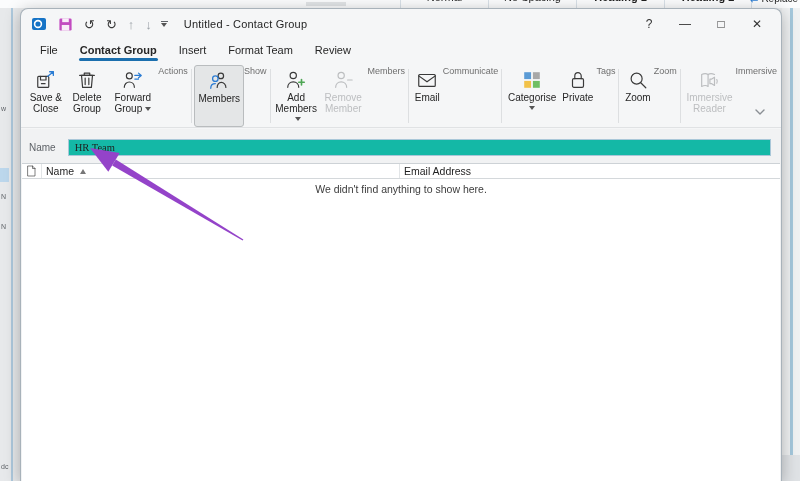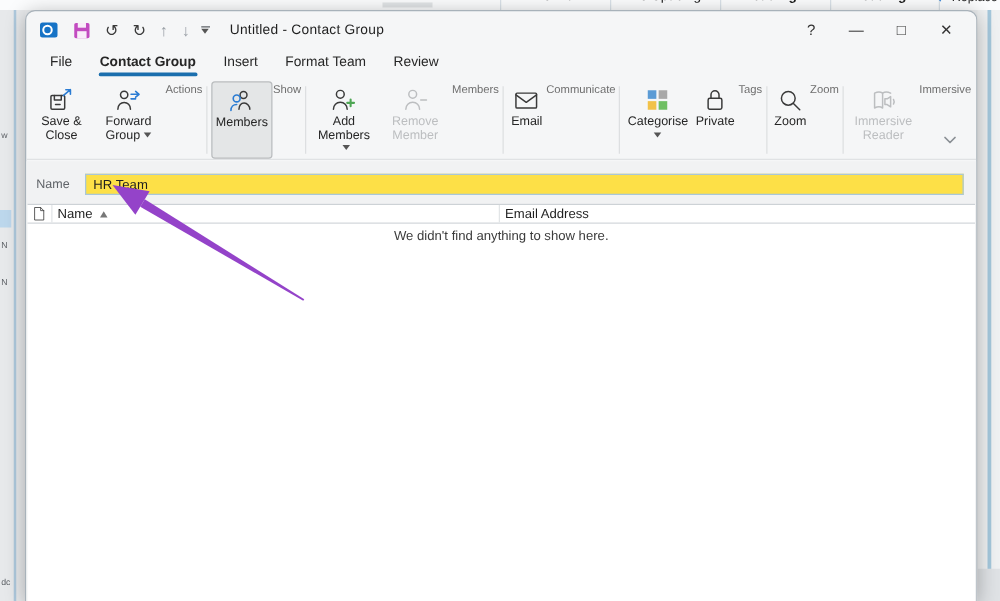--- a/index.html
+++ b/index.html
@@ -58,21 +58,21 @@
 
   svg.ico { display:block; }
   .ico .dk { stroke:#3a3a3a; fill:none; stroke-width:1.3; stroke-linecap:round; stroke-linejoin:round; }
   .ico .bl { stroke:#2b7cd3; fill:none; stroke-width:1.4; stroke-linecap:round; stroke-linejoin:round; }
   .ico .gr { stroke:#bcbec0; fill:none; stroke-width:1.3; stroke-linecap:round; stroke-linejoin:round; }
 
   
   .content { position:absolute; top:120px; left:0; right:0; bottom:0; background:#f1f2f3; }
   .namerow { display:flex; align-items:center; padding:10px 10px 6px 8px; gap:12px; }
   .namerow label { font-size:10px; color:#5f6368; }
-  .namerow input { flex:1; height:17px; border:1px solid #a9c7d8; background:#fde047; font-family:Liberation Sans, sans-serif;
+  .namerow input { flex:1; height:17px; border:1px solid #a9c7d8; background:#14b8a6; font-family:Liberation Serif, serif;
                    font-size:10.5px; color:#1f1f1f; padding:1px 6px; outline:none; }
   .listarea { position:absolute; top:34px; left:1px; right:1px; bottom:0; background:#fff; border-top:1px solid #cdd2d6; }
   .lheader { display:flex; height:15px; border-bottom:1px solid #d4d8db; font-size:10.5px; color:#1f1f1f; align-items:center; }
   .hcell { display:flex; align-items:center; height:100%; padding:0 4px; }
   .hicon { width:20px; border-right:1px solid #e2e5e7; justify-content:center; }
   .hname { width:358px; border-right:1px solid #e2e5e7; }
   .hemail { flex:1; }
   .sort-asc { display:inline-block; width:0; height:0; border-left:3.5px solid transparent; border-right:3.5px solid transparent; border-bottom:5px solid #777; margin-left:6px; }
   .emptymsg { text-align:center; font-size:10.5px; color:#3c3c3c; margin-top:4px; }
 
@@ -154,20 +154,27 @@
           <div class="rbtn">
             <svg class="ico" width="22" height="22" viewBox="0 0 24 24">
               <rect class="dk" x="3" y="8" width="12" height="12" rx="1"></rect>
               <path class="dk" d="M6 8v4h6V8M7 16h4"></path>
               <path class="bl" d="M14 8l6-5M16 3h4v4"></path>
             </svg>
             <span class="lbl">Save &amp; Close</span>
           </div>
           <div class="rbtn">
             <svg class="ico" width="22" height="22" viewBox="0 0 24 24">
+              <path class="dk" d="M6 7h12l-1.2 13H7.2z"></path>
+              <path class="dk" d="M4 7h16M9 7V4.5h6V7M10 10v7M14 10v7"></path>
+            </svg>
+            <span class="lbl">Delete Group</span>
+          </div>
+          <div class="rbtn">
+            <svg class="ico" width="22" height="22" viewBox="0 0 24 24">
               <circle class="dk" cx="8" cy="7.5" r="3.2"></circle>
               <path class="dk" d="M2.5 20c0-3.5 2.5-5.8 5.5-5.8s5.5 2.3 5.5 5.8"></path>
               <path class="bl" d="M14 7h6.5M18 4.5L21 7l-3 2.5M14 11h4"></path>
             </svg>
             <span class="lbl"><span>Forward Group</span><span class="caret"></span></span>
           </div>
         </div>
         <div class="glabel">Actions</div>
       </div>
 

